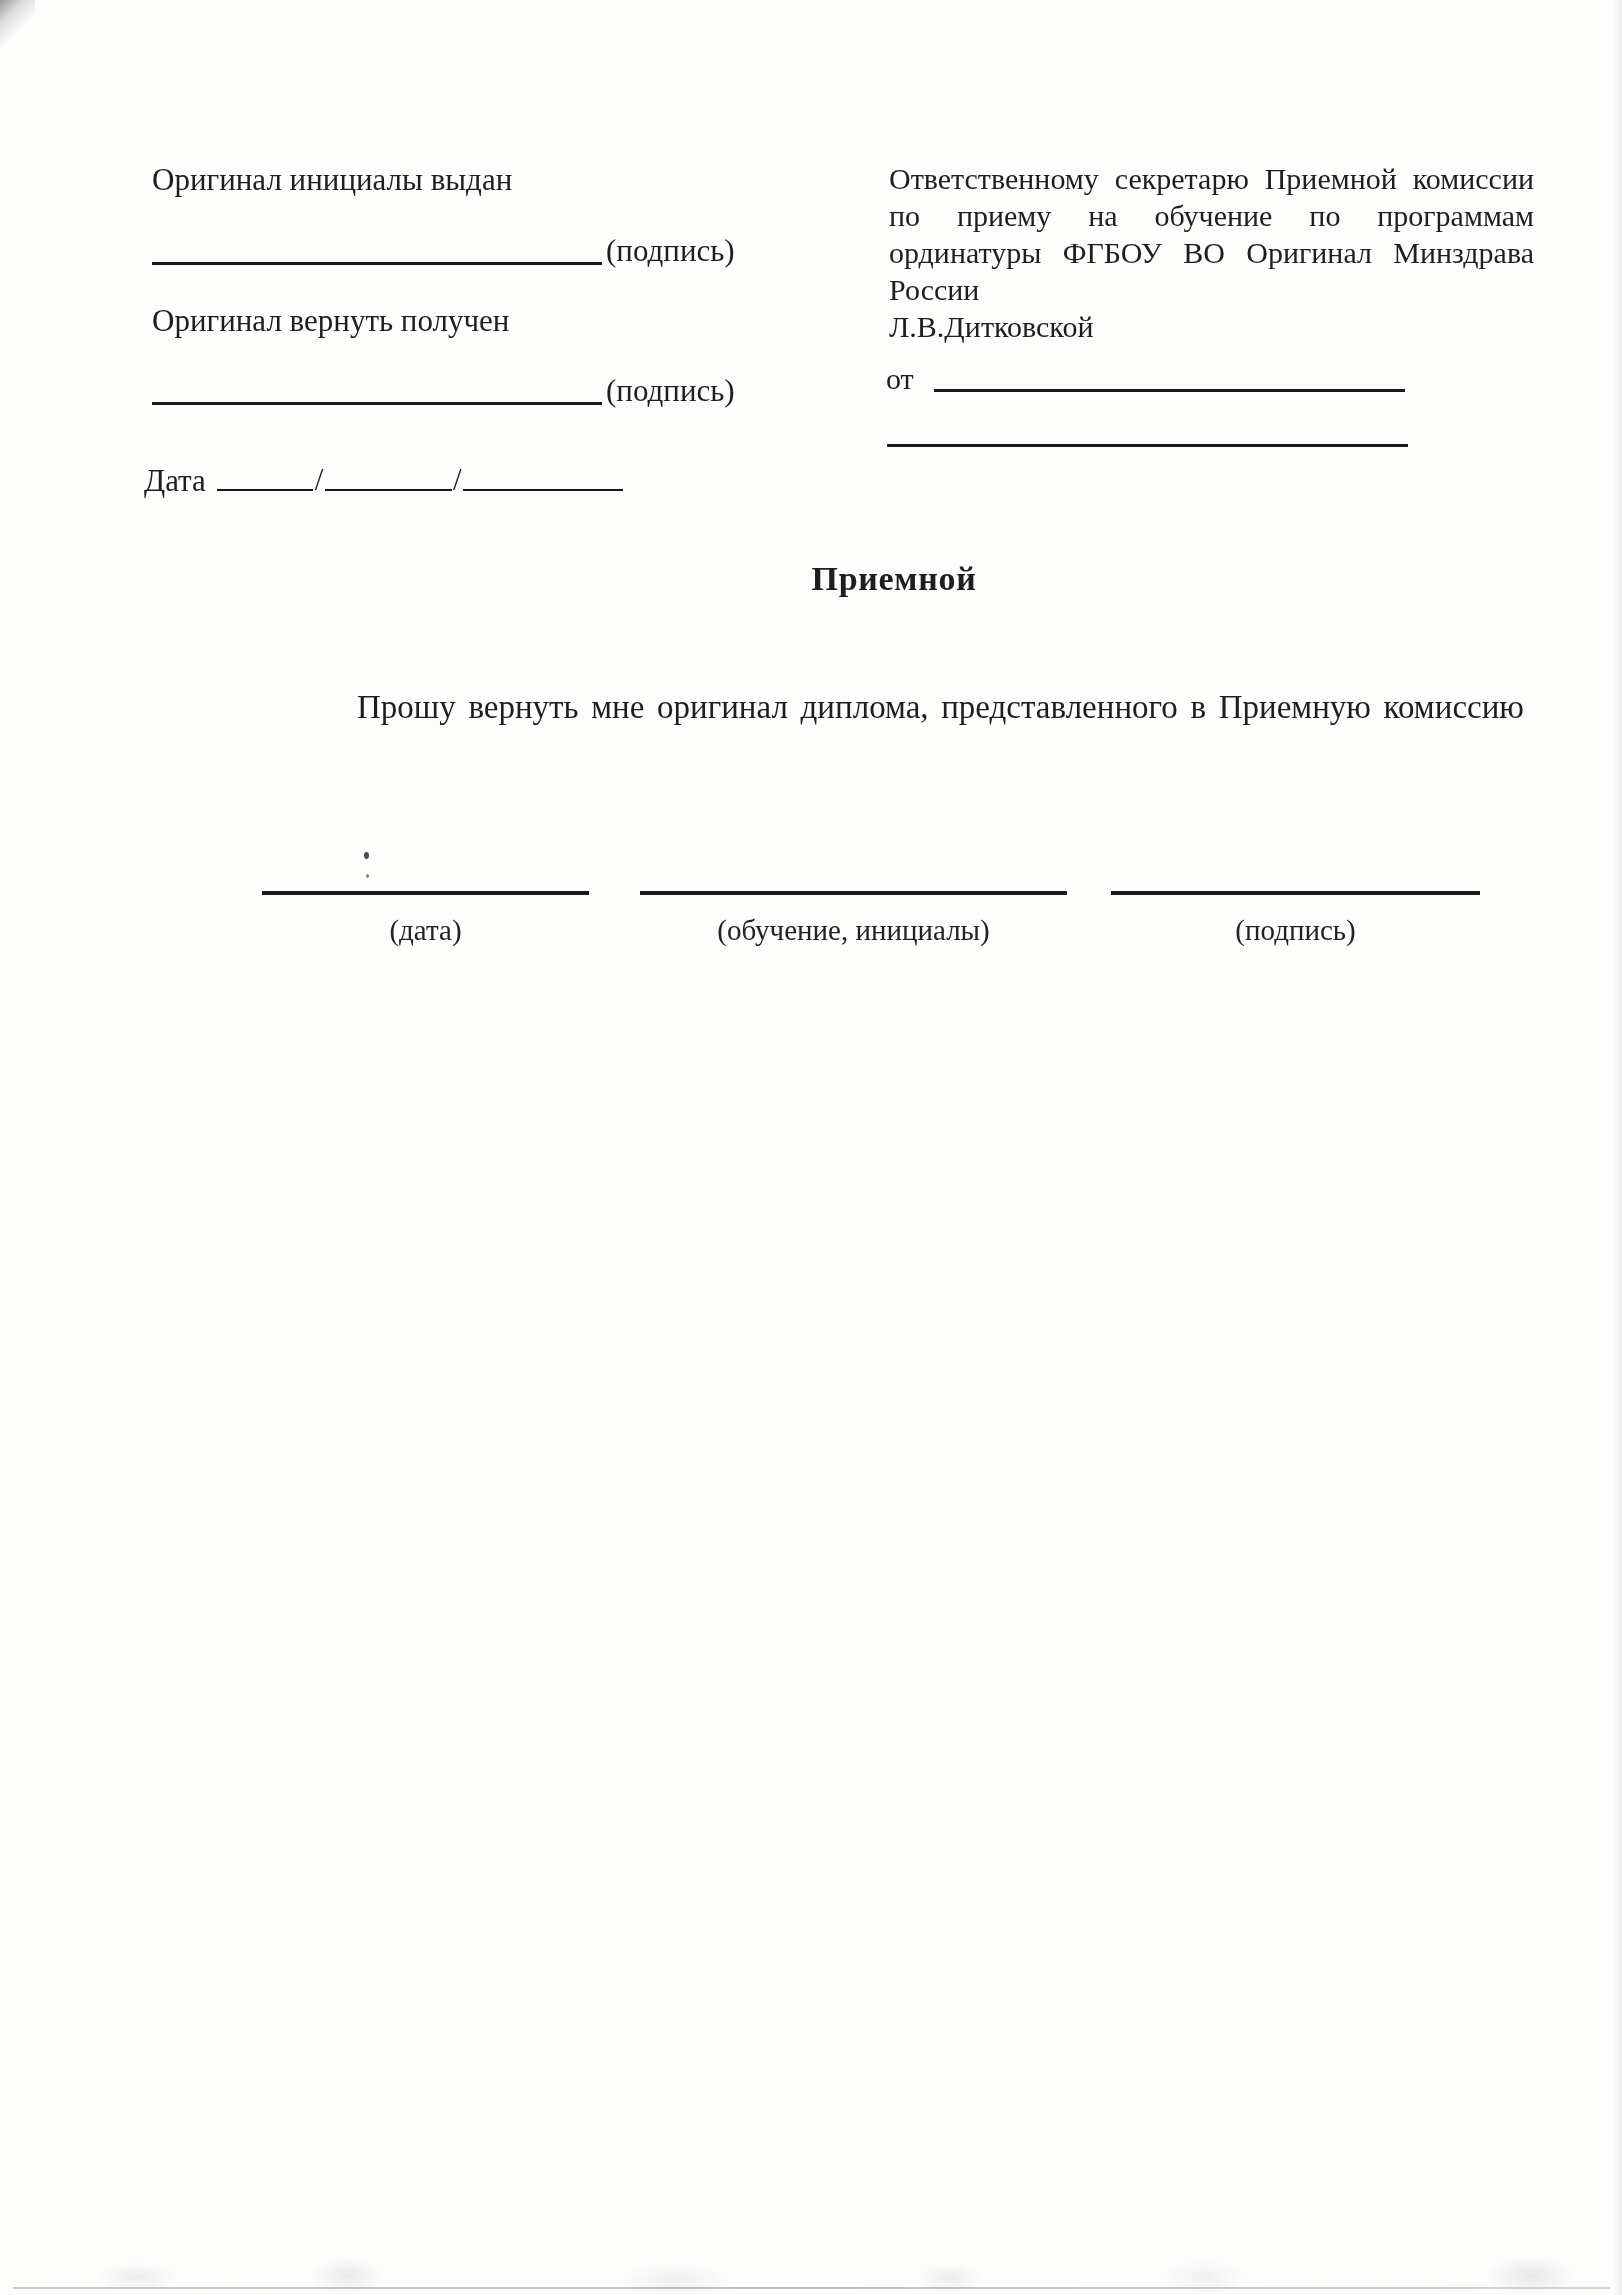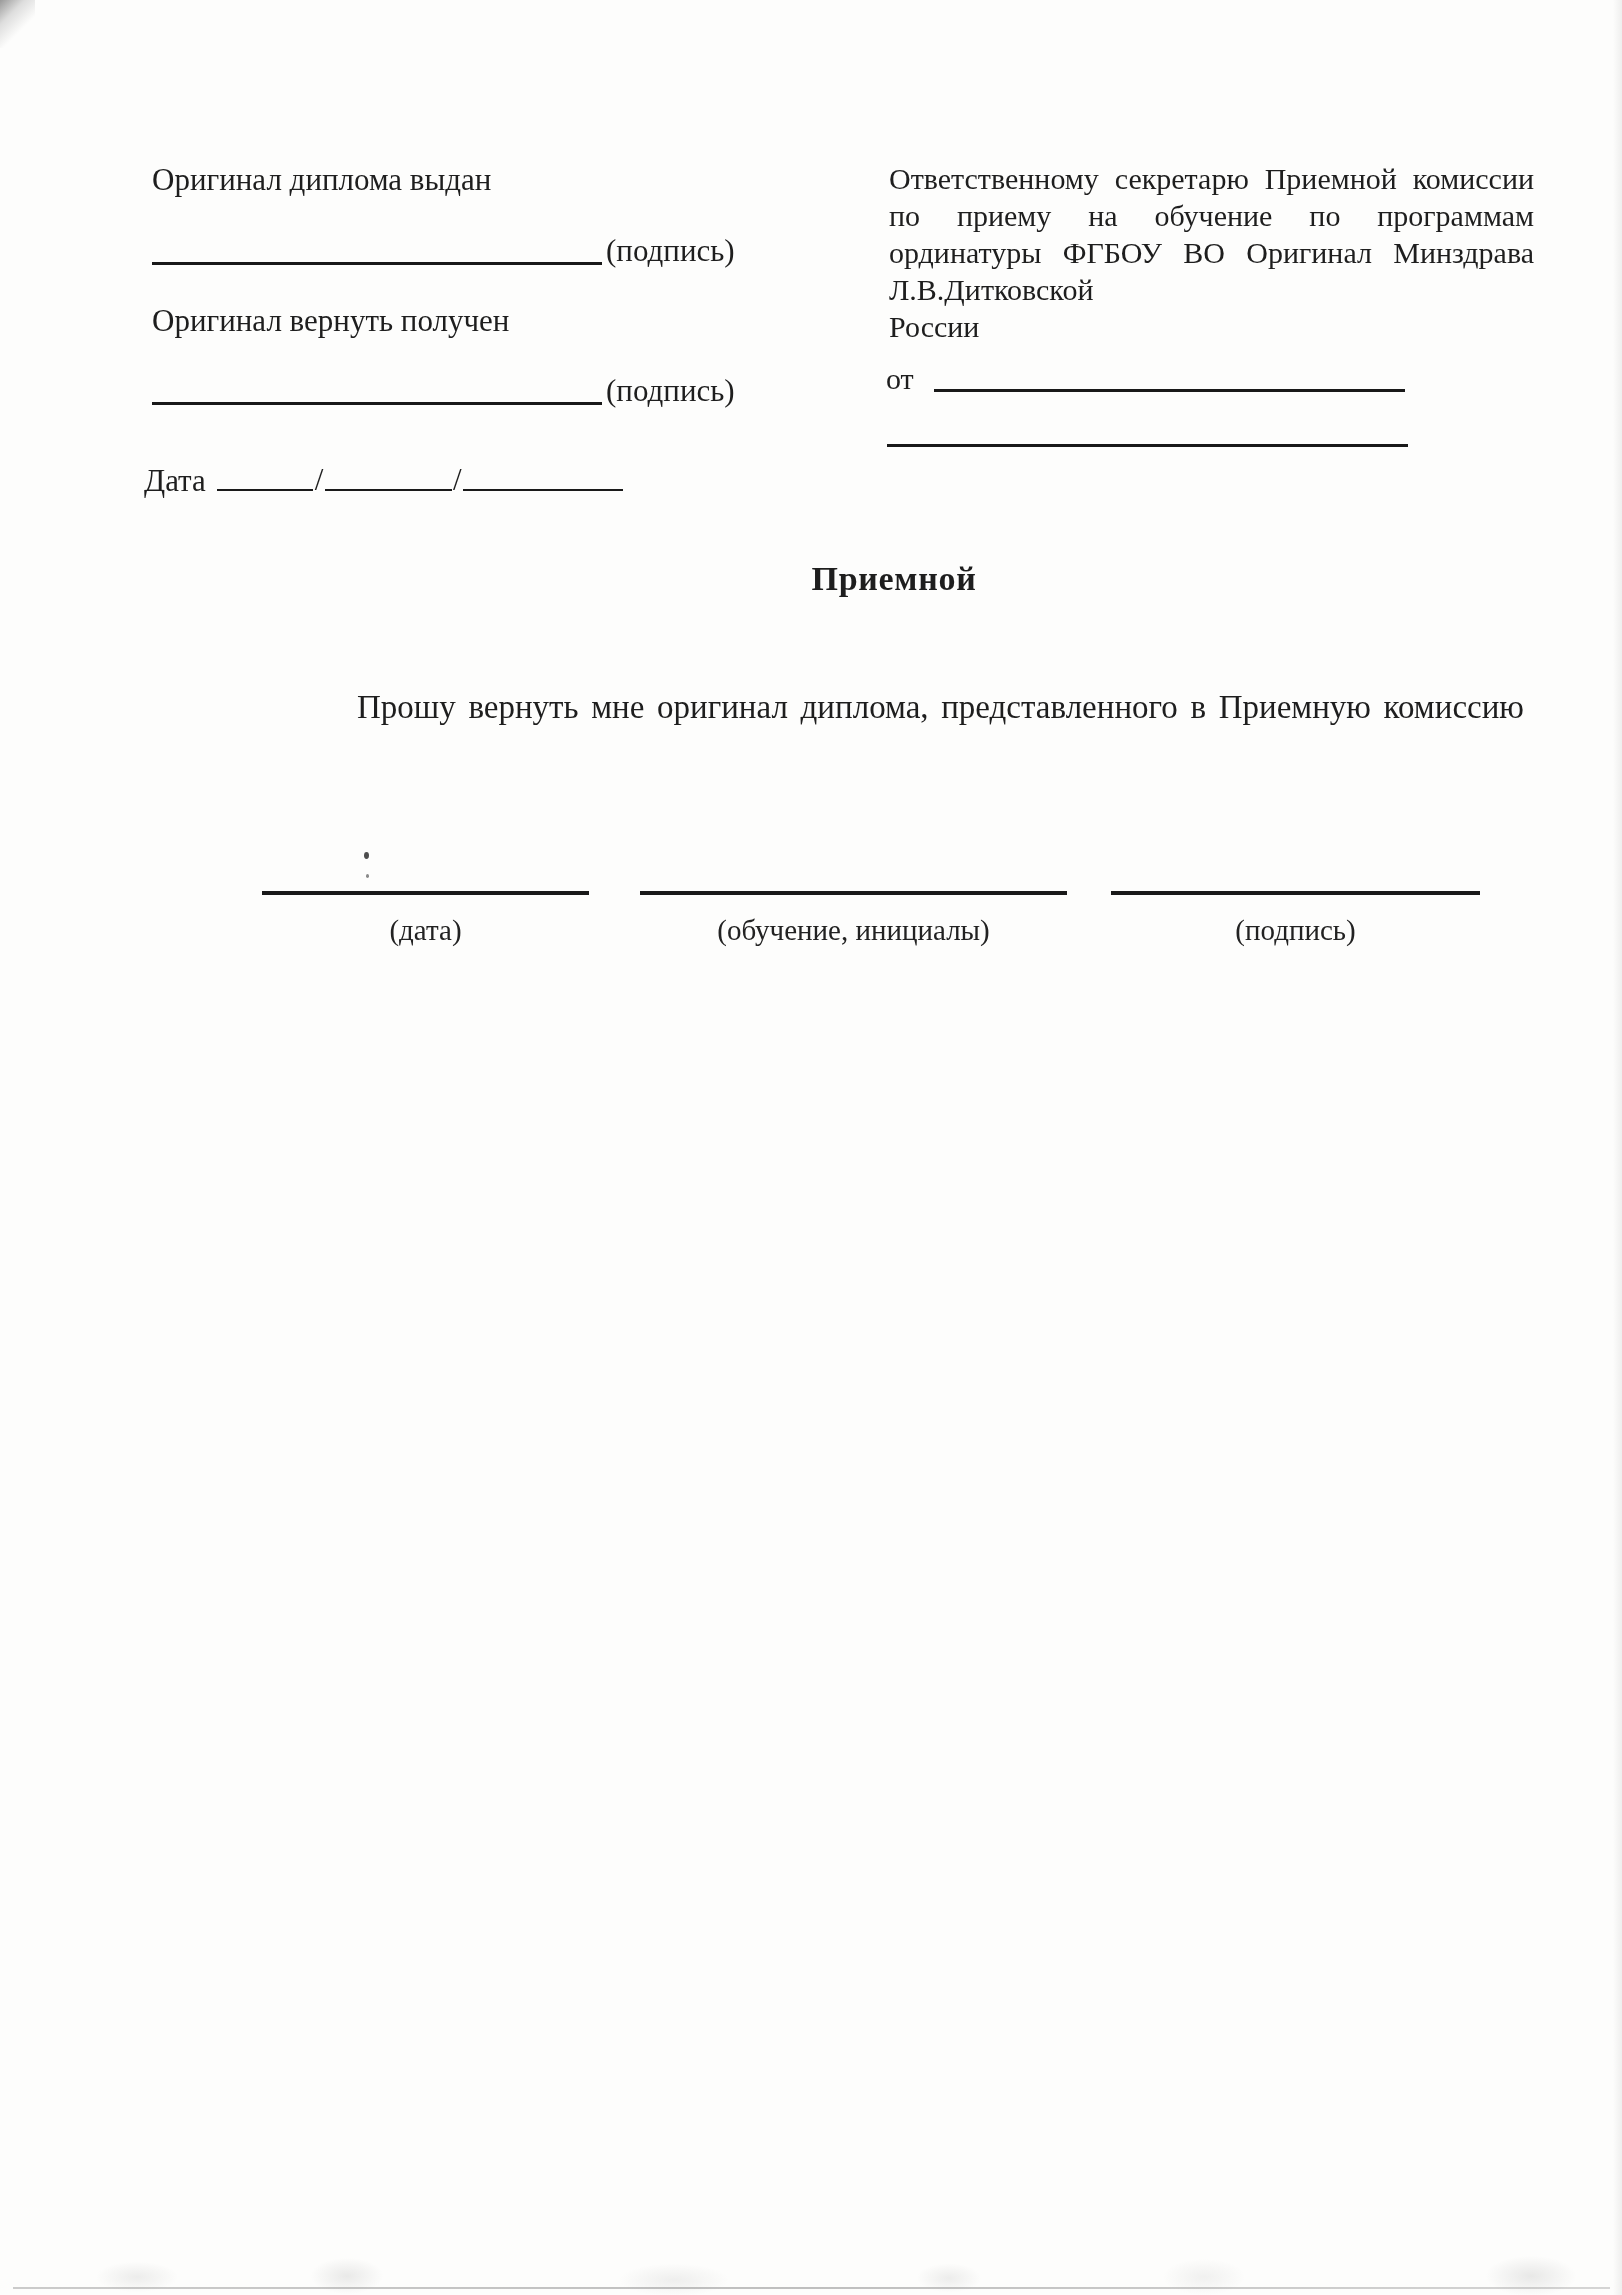--- a/index.html
+++ b/index.html
@@ -55,39 +55,39 @@
 
 <div class="page">
 
   <div class="corner-smudge"></div>
   <div class="right-shadow"></div>
   <div class="bottom-band"></div>
   <div class="bottom-line"></div>
   <div class="ink-dot"></div>
   <div class="ink-dot2"></div>
 
-  <div class="abs txt" style="left:152px; top:161px;">Оригинал диплома выдан</div>
+  <div class="abs txt" style="left:152px; top:161px;">Оригинал инициалы выдан</div>
   <div class="hline" style="left:152px; top:262px; width:450px; height:2.6px;"></div>
   <div class="abs txt" style="left:606px; top:232px;">(подпись)</div>
 
   <div class="abs txt" style="left:152px; top:302px;">Оригинал вернуть получен</div>
   <div class="hline" style="left:152px; top:402px; width:450px; height:2.6px;"></div>
   <div class="abs txt" style="left:606px; top:372px;">(подпись)</div>
 
   <div class="abs txt" style="left:144px; top:462px;">
     <span>Дата</span>
     <span class="ds" style="width:96px; margin-left:3.9px;"></span><span class="slash">/</span><span class="ds" style="width:127px;"></span><span class="slash">/</span><span class="ds" style="width:160px;"></span>
   </div>
 
   <div class="addr">
     <div class="ln jline">Ответственному секретарю Приемной комиссии</div>
     <div class="ln jline">по приему на обучение по программам</div>
     <div class="ln jline">ординатуры ФГБОУ ВО Оригинал Минздрава</div>
+    <div class="ln">России</div>
     <div class="ln">Л.В.Дитковской</div>
-    <div class="ln">России</div>
   </div>
 
   <div class="abs txt" style="left:886px; top:360px; font-size:30px;">от</div>
   <div class="hline" style="left:934px; top:389px; width:471px; height:2.6px;"></div>
   <div class="hline" style="left:887px; top:444px; width:521px; height:3.3px;"></div>
 
   <div class="title">Приемной</div>
 
   <div class="body-par">
     <div class="body-l1">Прошу вернуть мне оригинал диплома, представленного в Приемную комиссию</div>

